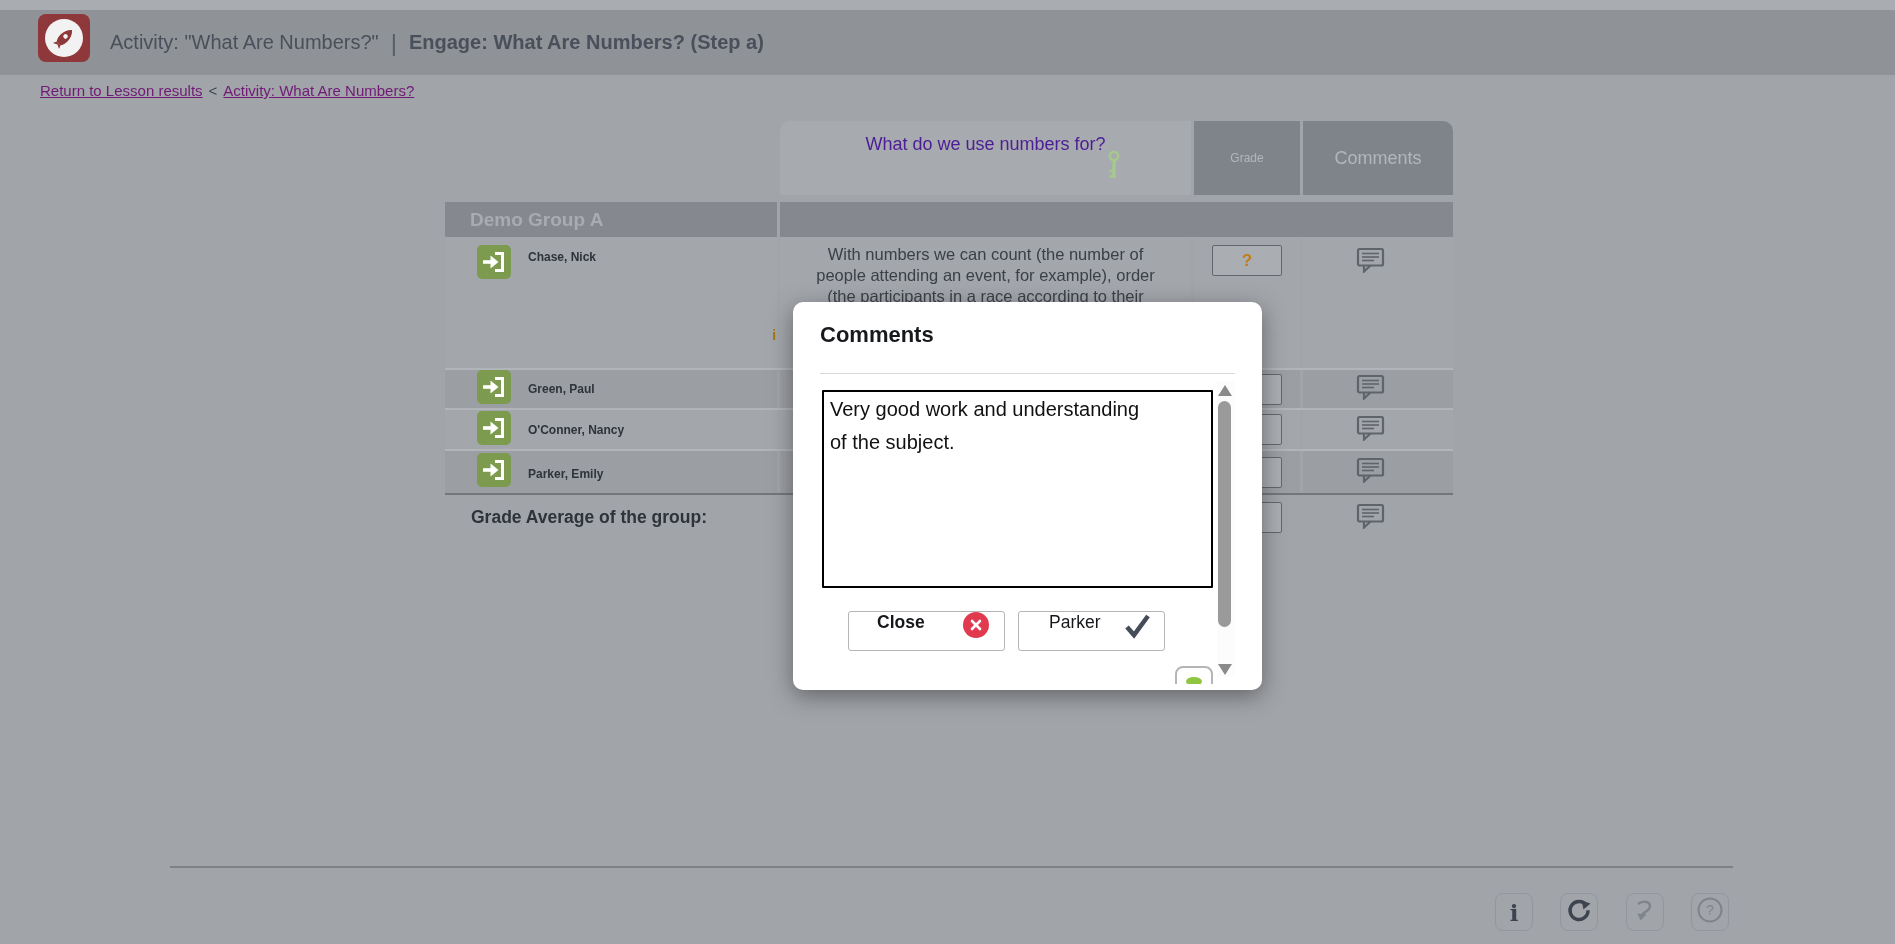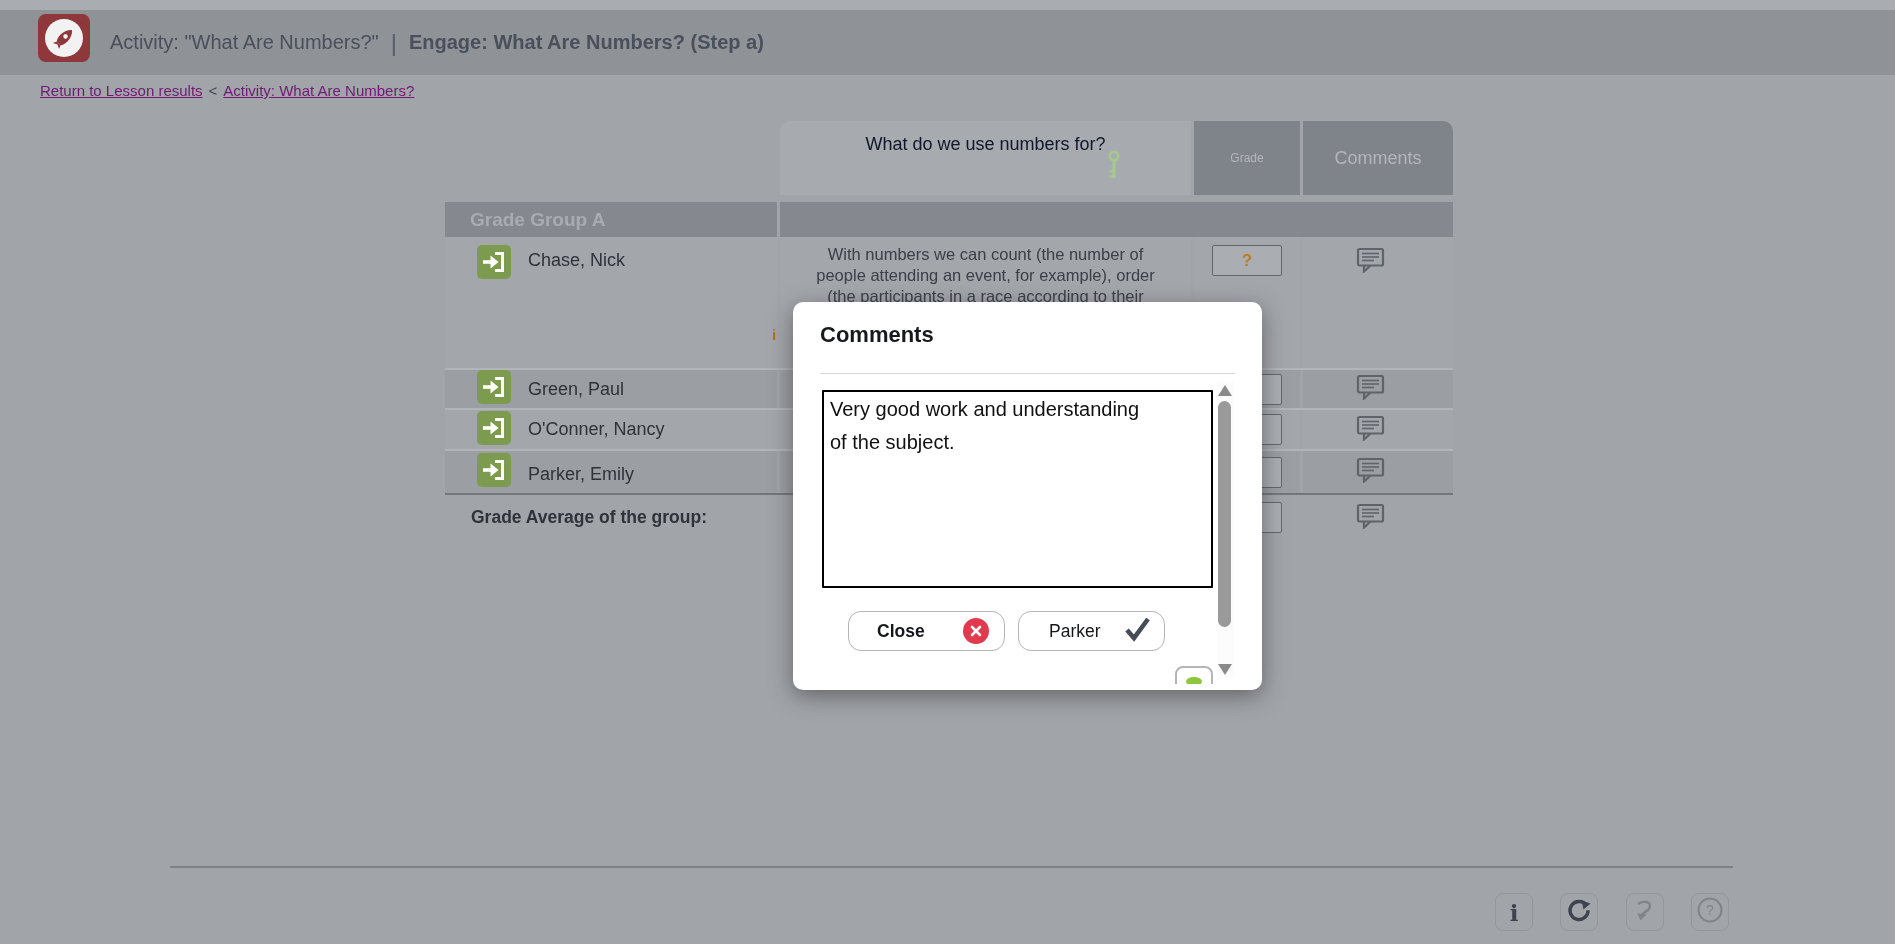--- a/index.html
+++ b/index.html
@@ -18,21 +18,21 @@
   .header-title{position:absolute;left:110px;top:0;height:65px;display:flex;align-items:center;color:#49505b;font-size:20px;}
   .title-sep{font-size:24px;font-weight:300;margin:0 12px;color:#565d68;}
   .title-bold{font-weight:700;}
 
   
   .breadcrumb{left:40px;top:82px;font-size:15px;color:#3e454f;}
   .breadcrumb a{color:#701a75;text-decoration:underline;cursor:pointer;}
   .crumb-sep{margin:0 6px;text-decoration:none;}
 
   
-  .qheader{left:780px;top:121px;width:411px;height:74px;background:#a7aaae;border-radius:10px 0 0 0;text-align:center;padding-top:13px;font-size:18px;color:#0f172a;font-weight:500;}
+  .qheader{left:780px;top:121px;width:411px;height:74px;background:#a7aaae;border-radius:10px 0 0 0;text-align:center;padding-top:13px;font-size:18px;color:#4c1d95;font-weight:500;}
   .gheader{left:1194px;top:121px;width:106px;height:74px;background:#7f838a;color:#b3b6bb;font-size:12px;display:flex;align-items:center;justify-content:center;}
   .cheader{left:1303px;top:121px;width:150px;height:74px;background:#7f838a;border-radius:0 10px 0 0;color:#b3b6bb;font-size:18px;display:flex;align-items:center;justify-content:center;}
   .key-icon{position:absolute;left:326px;top:29px;}
 
   
   .groupbar-l{left:445px;top:202px;width:332px;height:35px;background:#85888e;display:flex;align-items:center;padding-left:25px;color:#a8acb1;font-weight:700;font-size:19px;}
   .groupbar-r{left:780px;top:202px;width:673px;height:35px;background:#85888e;}
 
   
   .row{left:445px;width:1008px;}
@@ -40,38 +40,38 @@
   .cell-name{left:0;width:332px;display:flex;align-items:center;}
   .cell-answer{left:335px;width:411px;text-align:center;color:#3a4047;font-size:16.5px;line-height:21px;padding-top:7px;}
   .cell-grade{left:749px;width:106px;display:flex;align-items:center;justify-content:center;}
   .cell-comments{left:858px;width:150px;display:flex;align-items:center;}
   .row-bg-a{background:#a3a6ab;}
   .row-bg-b{background:#9b9ea3;}
   .row-tall .cell-name{align-items:flex-start;padding-top:8px;}
   .row-tall .cell-grade{align-items:flex-start;padding-top:8px;}
   .row-tall .cell-comments{align-items:flex-start;padding-top:10px;}
   .enter-icon{margin-left:32px;flex:none;}
-  .student-name{margin-left:17px;font-size:18px;font-weight:400;color:#2e333a;margin-top:5px;}
+  .student-name{margin-left:17px;font-size:12px;font-weight:700;color:#2e333a;margin-top:5px;}
   .grade-box{width:70px;height:31px;border:1.5px solid #63676d;background:#aaadb2;border-radius:2px;display:flex;align-items:center;justify-content:center;font-weight:700;font-size:17px;position:relative;}
   .grade-q{color:#bf7e19;}
   .comment-icon{margin-left:53px;flex:none;cursor:pointer;}
   .row-sep{left:445px;width:1008px;height:2px;background:#b1b4b8;}
   .dark-sep{left:445px;top:493px;width:1008px;height:2px;background:#73777c;}
   .avg-row{left:445px;top:495px;width:1008px;height:45px;}
   .avg-label{position:absolute;left:26px;top:0;height:100%;display:flex;align-items:center;font-weight:700;font-size:17.5px;color:#2e333a;}
   .avg-grade-mark{position:absolute;left:44px;top:7px;width:4px;height:16px;background:#6a5acd;border-radius:2px;}
   .fragment-i{left:772px;top:326px;font-size:15px;font-weight:700;color:#a8780f;}
 
   
   .modal{left:793px;top:302px;width:469px;height:388px;background:#ffffff;border-radius:10px;box-shadow:0 6px 22px rgba(40,40,40,0.5);}
   .modal-title{position:absolute;left:27px;top:20px;font-size:22px;font-weight:700;color:#17191c;}
   .modal-divider{position:absolute;left:27px;top:71px;width:415px;height:1px;background:#d8d8d8;}
   .modal-viewport{position:absolute;left:0;top:78px;width:428px;height:304px;overflow:hidden;}
   .modal-textarea{position:absolute;left:29px;top:10px;width:391px;height:198px;border:2px solid #000;border-radius:1px;resize:none;outline:none;font-family:"Liberation Sans",sans-serif;font-size:20px;line-height:33px;padding:1px 6px;color:#111;background:#fff;overflow:hidden;}
-  .dlg-btn{position:absolute;top:231px;height:40px;border:1px solid #b5b5b5;border-radius:13px;background:#fff;display:flex;align-items:center;cursor:pointer;font-family:"Liberation Sans",sans-serif;}
+  .dlg-btn{position:absolute;top:231px;height:40px;border:1px solid #b5b5b5;border-radius:3px;background:#fff;display:flex;align-items:flex-start;cursor:pointer;font-family:"Liberation Sans",sans-serif;}
   .btn-close{left:55px;width:157px;}
   .btn-accept{left:225px;width:147px;}
   .btn-close-label{font-size:17.5px;font-weight:700;color:#15171a;margin-left:28px;}
   .btn-accept-label{font-size:17.5px;color:#15171a;margin-left:30px;}
   .close-badge{position:absolute;right:15px;width:26px;height:26px;border-radius:50%;background:#e13a4e;display:flex;align-items:center;justify-content:center;}
   .accept-check{position:absolute;right:12px;}
   .partial-btn{position:absolute;left:382px;top:286px;width:38px;height:40px;border:2px solid #b5b5b5;border-radius:8px;background:#fff;}
   .partial-dot{position:absolute;left:9px;top:9px;width:16px;height:9px;border-radius:50%;background:#8fc640;}
   .scrollbar{position:absolute;left:424px;top:79px;width:17px;height:296px;background:#fcfcfc;}
   .sb-up{position:absolute;left:1px;top:4px;width:0;height:0;border-left:7px solid transparent;border-right:7px solid transparent;border-bottom:11px solid #8a8a8a;cursor:pointer;}
@@ -124,21 +124,21 @@
     </span>
   </div>
   <div class="abs gheader">
     <span>Grade</span>
   </div>
   <div class="abs cheader">
     <span>Comments</span>
   </div>
 
   <div class="abs groupbar-l">
-    <span>Grade Group A</span>
+    <span>Demo Group A</span>
   </div>
   <div class="abs groupbar-r"></div>
 
   <div class="abs row row-tall" style="top:237px;height:131px;">
     <div class="cell cell-name row-bg-a">
       <span class="enter-icon">
         <svg width="34" height="34" viewBox="0 0 34 34">
           <rect x="0" y="0" width="34" height="34" rx="5" fill="#7d9b4e"></rect>
           <path d="M18 8.5 h7.5 v17 h-7.5" fill="none" stroke="#fff" stroke-width="3"></path>
           <line x1="6" y1="17" x2="15" y2="17" stroke="#fff" stroke-width="3.6"></line>

